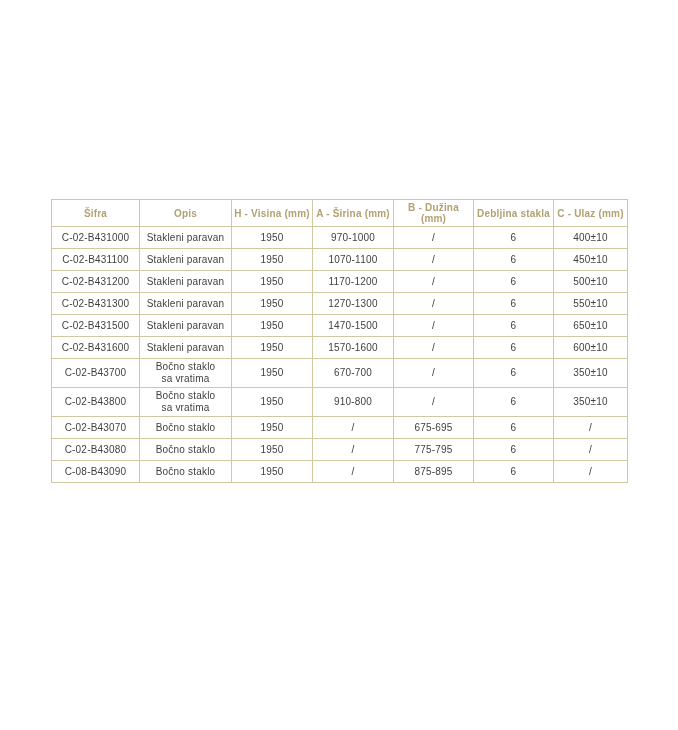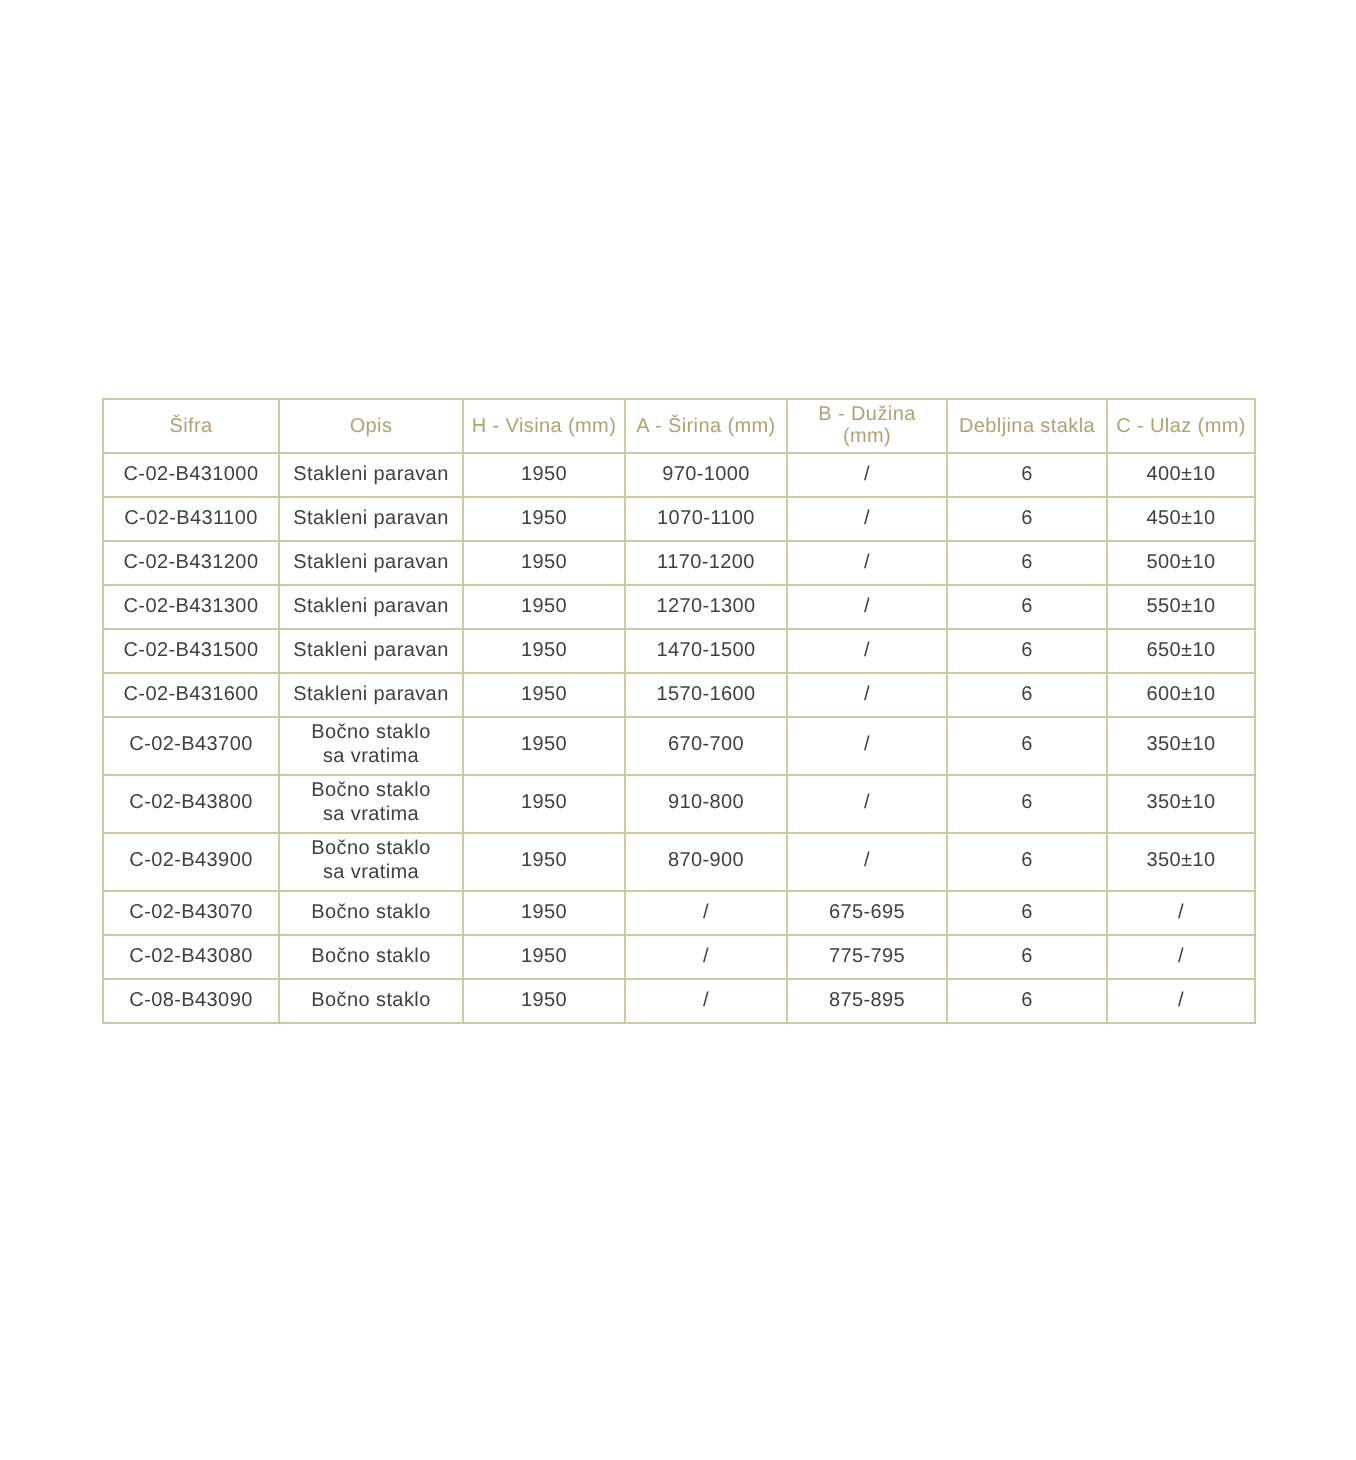--- a/index.html
+++ b/index.html
@@ -28,21 +28,21 @@
   .spec-table td {
     border: 1px solid #cfc9a3;
     text-align: center;
     vertical-align: middle;
     padding: 2px 2px;
     overflow: hidden;
   }
   .spec-table th {
     color: #b1a173;
     font-size: 10px;
-    font-weight: normal;
+    font-weight: bold;
     letter-spacing: 0.2px;
     height: 18px;
   }
   .spec-table td {
     color: #3f3f3f;
     font-size: 10px;
     letter-spacing: 0.2px;
     height: 17px;
     white-space: pre-line;
     line-height: 12px;
@@ -150,30 +150,20 @@
             <td>C-02-B43800</td>
             <td>Bočno staklo
 sa vratima</td>
             <td>1950</td>
             <td>910-800</td>
             <td>/</td>
             <td>6</td>
             <td>350±10</td>
           </tr>
           <tr>
-            <td>C-02-B43900</td>
-            <td>Bočno staklo
-sa vratima</td>
-            <td>1950</td>
-            <td>870-900</td>
-            <td>/</td>
-            <td>6</td>
-            <td>350±10</td>
-          </tr>
-          <tr>
             <td>C-02-B43070</td>
             <td>Bočno staklo</td>
             <td>1950</td>
             <td>/</td>
             <td>675-695</td>
             <td>6</td>
             <td>/</td>
           </tr>
           <tr>
             <td>C-02-B43080</td>

